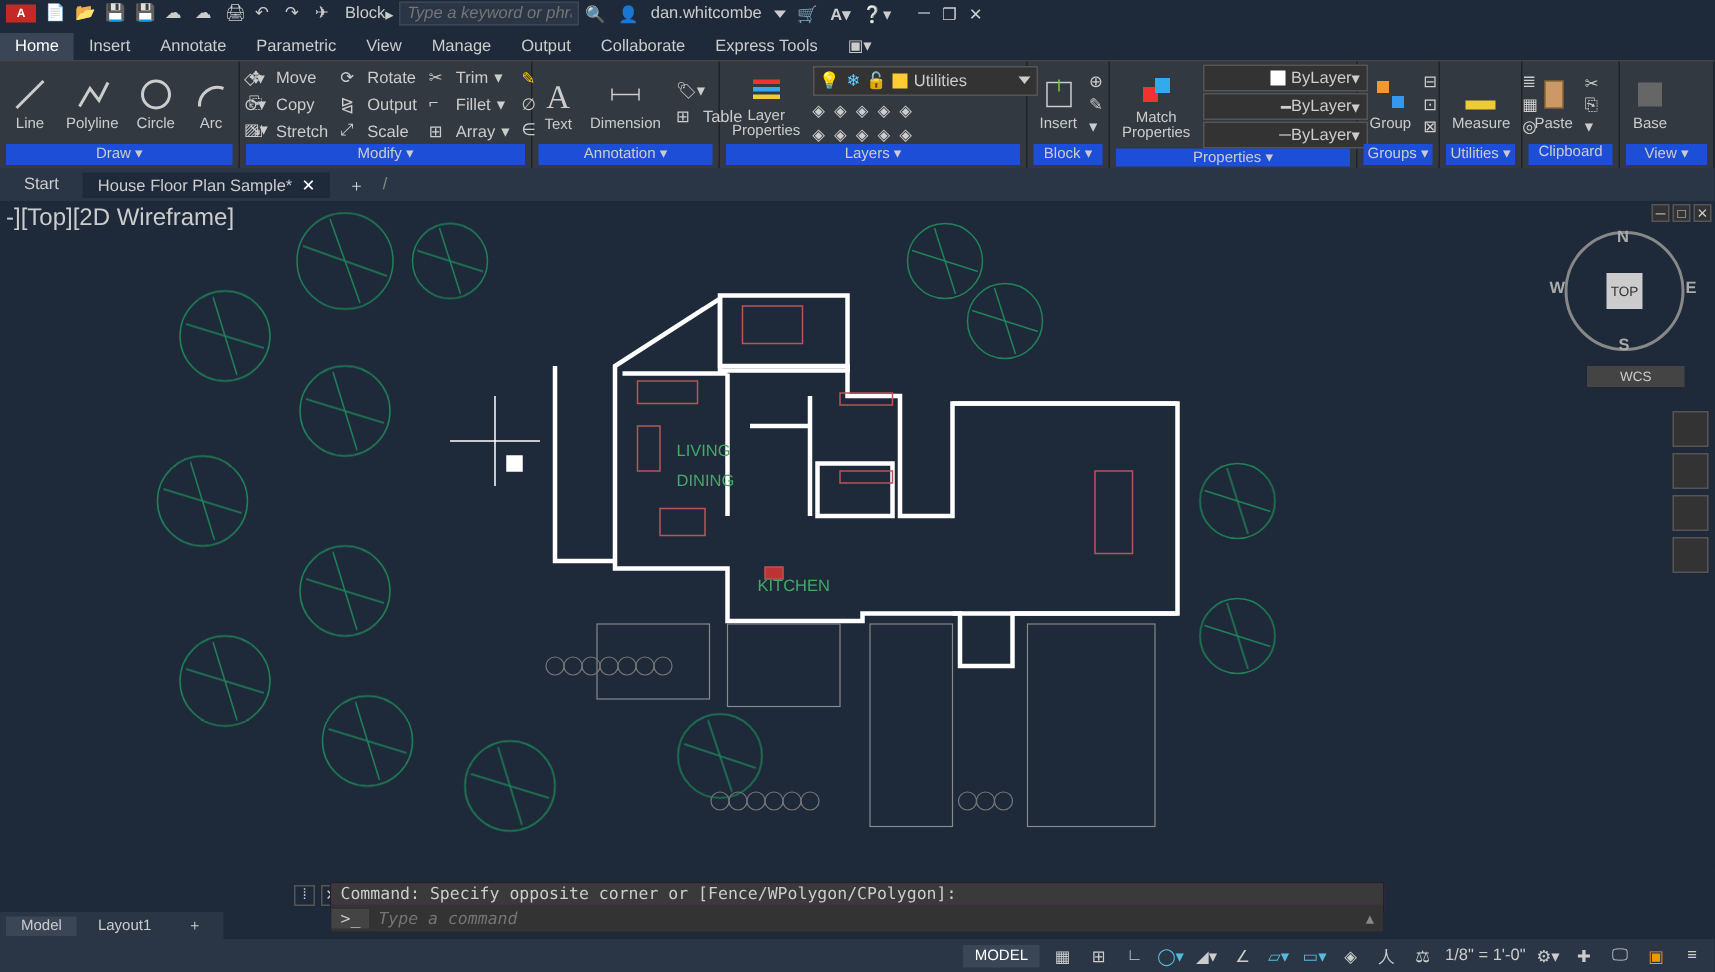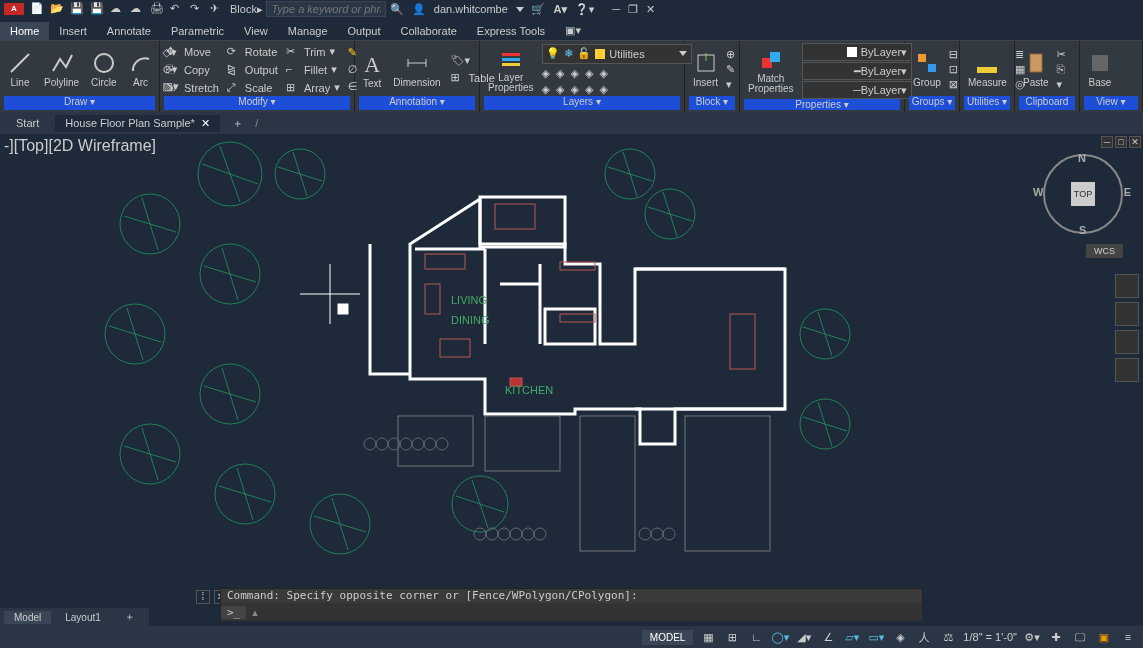--- a/index.html
+++ b/index.html
@@ -34,21 +34,21 @@
 .vplabel{position:absolute;top:2px;left:2px;background:#1e2a3a;color:#ccc;font-size:16px;padding:1px 2px}
 .vpctrl{position:absolute;top:2px;right:2px;display:flex;gap:2px}
 .vpctrl div{width:12px;height:12px;background:#333;border:1px solid #555;cursor:pointer;font-size:9px;text-align:center;line-height:10px}
 .viewcube{position:absolute;top:20px;right:20px;width:80px;height:80px}
 .viewcube .ring{position:absolute;width:80px;height:80px;border:2px solid #888;border-radius:50%}
 .viewcube .top{position:absolute;top:28px;left:28px;width:24px;height:24px;background:#ccc;color:#333;font-size:9px;text-align:center;line-height:24px;font-weight:normal}
 .viewcube .n{position:absolute;top:-2px;left:35px;color:#aaa;font-weight:bold}
 .viewcube .s{position:absolute;bottom:-2px;left:36px;color:#aaa;font-weight:bold}
 .viewcube .e{position:absolute;top:32px;right:-8px;color:#aaa;font-weight:bold}
 .viewcube .w{position:absolute;top:32px;left:-10px;color:#aaa;font-weight:bold}
-.wcs{position:absolute;top:110px;right:20px;background:#444;color:#ccc;font-size:9px;padding:2px 8px}
+.wcs{position:absolute;top:110px;right:20px;background:#444;color:#ccc;font-size:9px;padding:2px 22px}
 .navbar{position:absolute;top:140px;right:4px;width:24px;display:flex;flex-direction:column;gap:4px}
 .navbar div{width:24px;height:24px;background:#333;border:1px solid #555}
 .cmdline{position:absolute;bottom:40px;left:220px;right:220px;height:20px;background:#701a75;border:1px solid #222}
 .cmdline .hist{height:14px;padding:0 6px;font-family:monospace;font-size:11px;color:#ccc;background:#3a3a3a}
 .cmdline .inp{height:18px;display:flex;align-items:center;background:#333}
 .cmdline .inp input{flex:1;background:transparent;border:none;color:#888;font-style:italic;font-family:monospace;padding:0 6px}
 .cmdctrls{position:absolute;bottom:44px;left:196px;display:flex;gap:4px}
 .cmdctrls div{width:14px;height:14px;border:1px solid #555;text-align:center;font-size:10px;cursor:pointer}
 .layouttabs{position:absolute;bottom:22px;left:0;height:18px;display:flex;align-items:center;background:#2a3646;padding:0 4px;gap:4px}
 .ltab{padding:1px 10px;font-size:10px;cursor:pointer}
@@ -533,20 +533,21 @@
 
 <div class="cmdctrls">
   <div>⁞</div>
   <div>✕</div>
   <div>🔧</div>
 </div>
 <div class="cmdline">
   <div class="hist">Command: Specify opposite corner or [Fence/WPolygon/CPolygon]:</div>
   <div class="inp">
     <span style="background:#444;padding:0 6px;font-family:monospace">&gt;_</span>
+    <input placeholder="Type a command" style="">
     <span style="padding:0 6px;color:#888">▴</span>
   </div>
 </div>
 
 <div class="layouttabs">
   <div class="ltab active">Model</div>
   <div class="ltab">Layout1</div>
   <div class="ltab">＋</div>
 </div>
 

